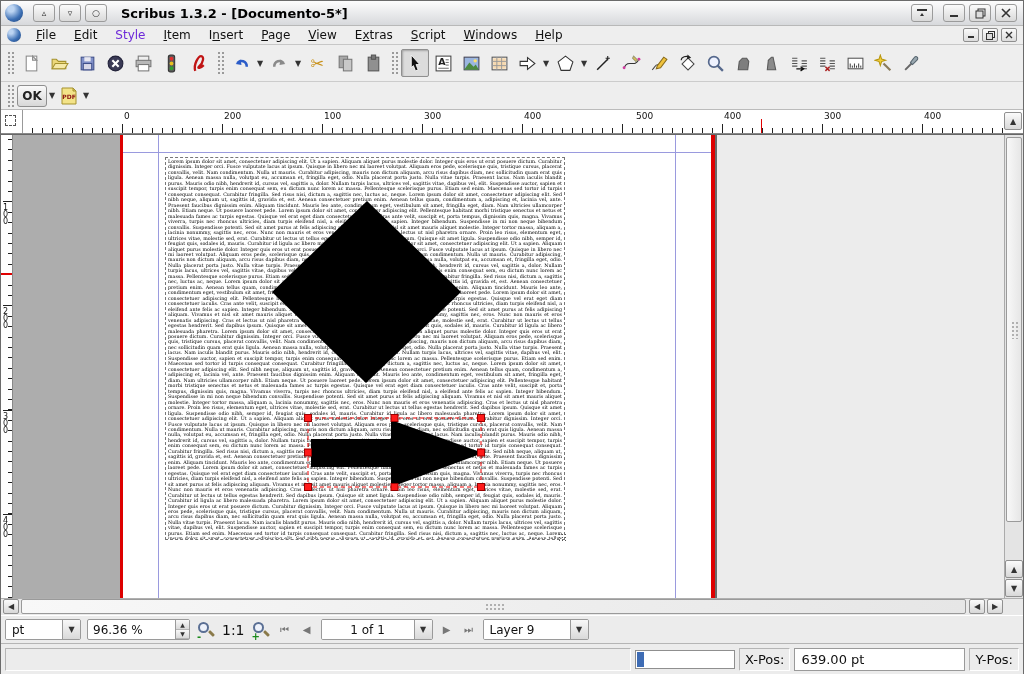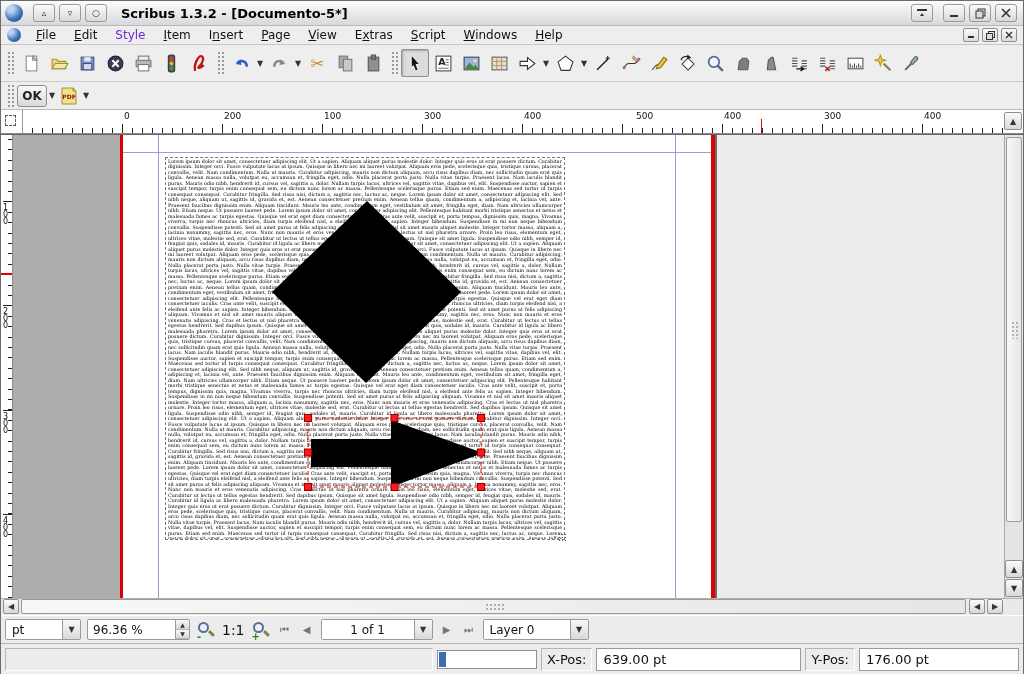--- a/index.html
+++ b/index.html
@@ -690,29 +690,28 @@
     </div>
     <div class="nav-btn">⏮</div>
     <div class="nav-btn">◀</div>
     <div class="combo" style="width:112px">
       <div class="val" style="flex:1; justify-content:center">1 of 1</div>
       <div class="btn">▼</div>
     </div>
     <div class="nav-btn">▶</div>
     <div class="nav-btn">⏭</div>
     <div class="combo" style="width:106px">
-      <div class="val" style="flex:1">Layer 0</div>
+      <div class="val" style="flex:1">Layer 9</div>
       <div class="btn">▼</div>
     </div>
   </div>
 
   <div id="statusbar">
     <div class="panel" style="flex:1; height:23px"></div>
     <div id="progress">
         <div class="bar"></div>
       </div>
     <div class="panel">X-Pos:</div>
-    <div class="field" style="width:205px">639.00 pt</div>
+    <div class="field" style="width:171px">639.00 pt</div>
     <div class="panel">Y-Pos:</div>
-    <div class="field" style="width:160px">176.00 pt</div>
   </div>
 
 </div>
 
 </body></html>

